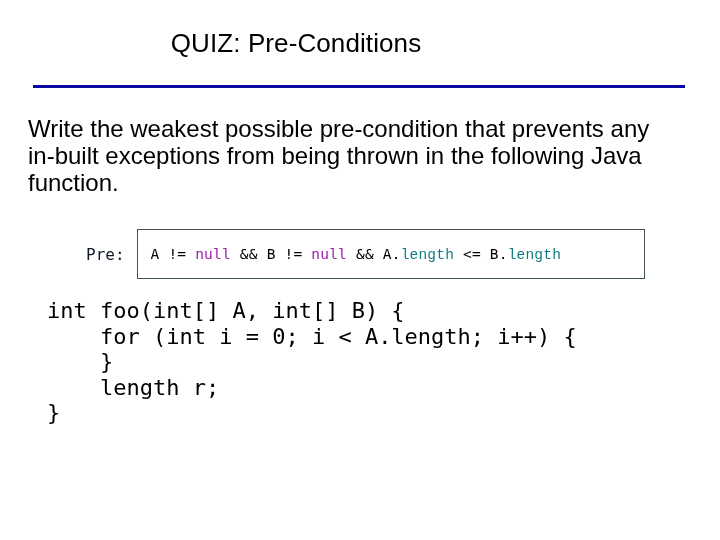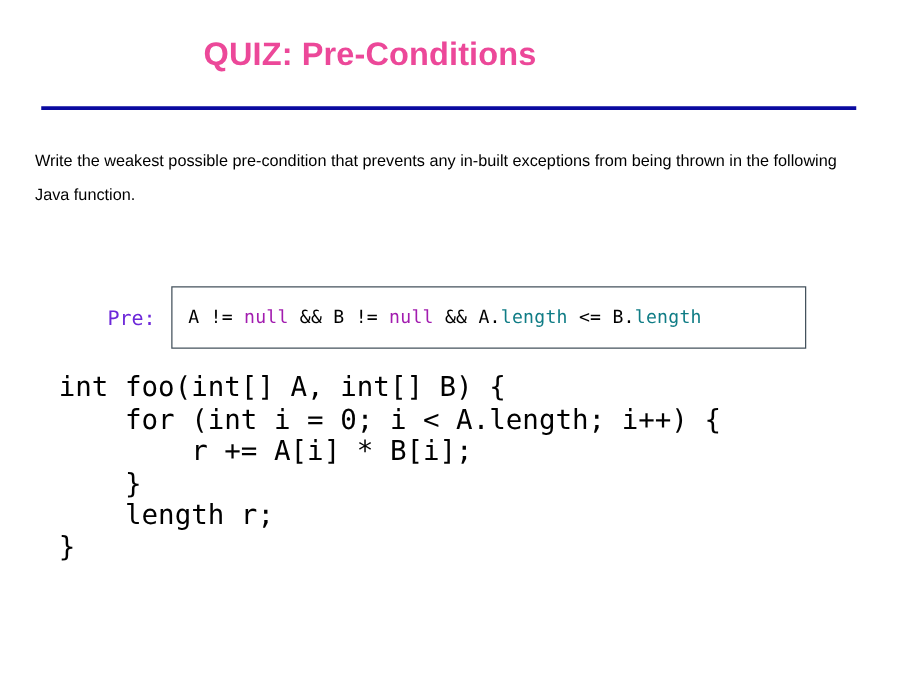--- a/index.html
+++ b/index.html
@@ -17,59 +17,59 @@
   }
 
   
   .slide-title {
     position: absolute;
     top: 26px;
     left: 0;
     width: 592px;
     text-align: center;
     font-size: 26px;
-    font-weight: 700;
+    font-weight: 400;
     line-height: 34px;
-    color: #ec4899;
+    color: #000000;
     letter-spacing: 0.1px;
   }
 
   .title-rule {
     position: absolute;
     top: 85px;
     left: 33px;
     width: 652px;
     height: 3px;
     background: #0a0aa0;
   }
 
   
   .prompt {
     position: absolute;
     top: 115px;
     left: 28px;
     width: 648px;
-    font-size: 13px;
+    font-size: 24px;
     line-height: 27px;
     color: #000000;
     font-weight: 400;
   }
 
   
   .pre-row {
     position: absolute;
     top: 229px;
     left: 86px;
     display: flex;
     align-items: center;
   }
   .pre-label {
     font-family: "DejaVu Sans Mono", "Liberation Mono", monospace;
     font-size: 16px;
-    color: #6d28d9;
+    color: #0f172a;
     margin-right: 12px;
     white-space: pre;
   }
   .pre-box {
     width: 508px;
     height: 50px;
     box-sizing: border-box;
     border: 1px solid #44525c;
     background: #ffffff;
     display: flex;
@@ -79,21 +79,21 @@
   .pre-code {
     font-family: "DejaVu Sans Mono", "Liberation Mono", monospace;
     font-size: 14.5px;
     white-space: pre;
     letter-spacing: 0.2px;
   }
 
   
   .tok-plain   { color: #000000; }
   .tok-keyword { color: #a21caf; }
-  .tok-member  { color: #0f7c85; }
+  .tok-member  { color: #0f7c85; font-family: Liberation Mono, monospace; }
 
   
   .code-block {
     position: absolute;
     top: 298px;
     left: 47px;
     font-family: "DejaVu Sans Mono", "Liberation Mono", monospace;
     font-size: 22px;
     line-height: 25.5px;
     white-space: pre;
@@ -110,13 +110,13 @@
 
 <div class="prompt">Write the weakest possible pre-condition that prevents any in-built exceptions from being thrown in the following Java function.</div>
 
 <div class="pre-row">
   <span class="pre-label">Pre:</span>
   <div class="pre-box">
     <span class="pre-code" id="pre-code"><span class="tok-plain">A != </span><span class="tok-keyword">null</span><span class="tok-plain"> &amp;&amp; B != </span><span class="tok-keyword">null</span><span class="tok-plain"> &amp;&amp; A.</span><span class="tok-member">length</span><span class="tok-plain"> &lt;= B.</span><span class="tok-member">length</span></span>
   </div>
 </div>
 
-<div class="code-block" id="code-block"><div class="code-line">int foo(int[] A, int[] B) {</div><div class="code-line">    for (int i = 0; i &lt; A.length; i++) {</div><div class="code-line">        r += A[i] * B[i];</div><div class="code-line">    }</div><div class="code-line">    length r;</div><div class="code-line">}</div></div>
+<div class="code-block" id="code-block"><div class="code-line">int foo(int[] A, int[] B) {</div><div class="code-line">    for (int i = 0; i &lt; A.length; i++) {</div><div class="code-line">    }</div><div class="code-line">    length r;</div><div class="code-line">}</div></div>
 
 </body></html>

